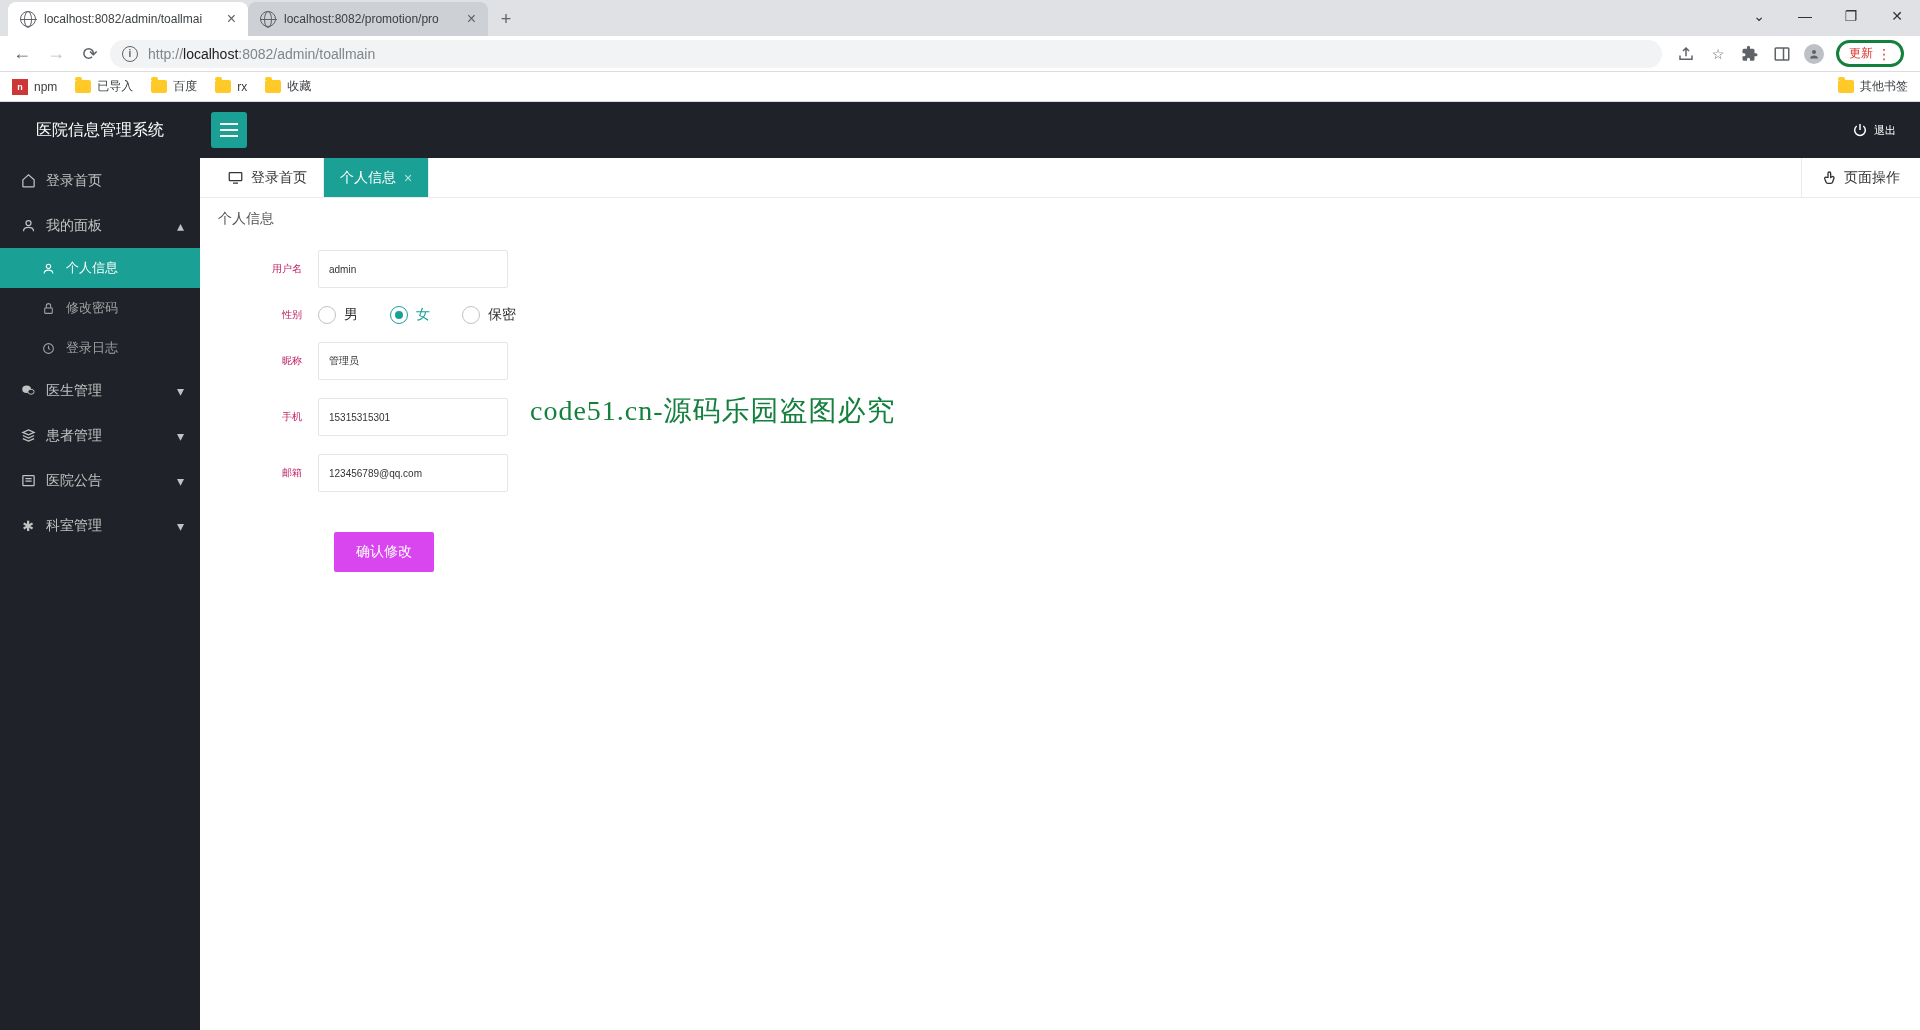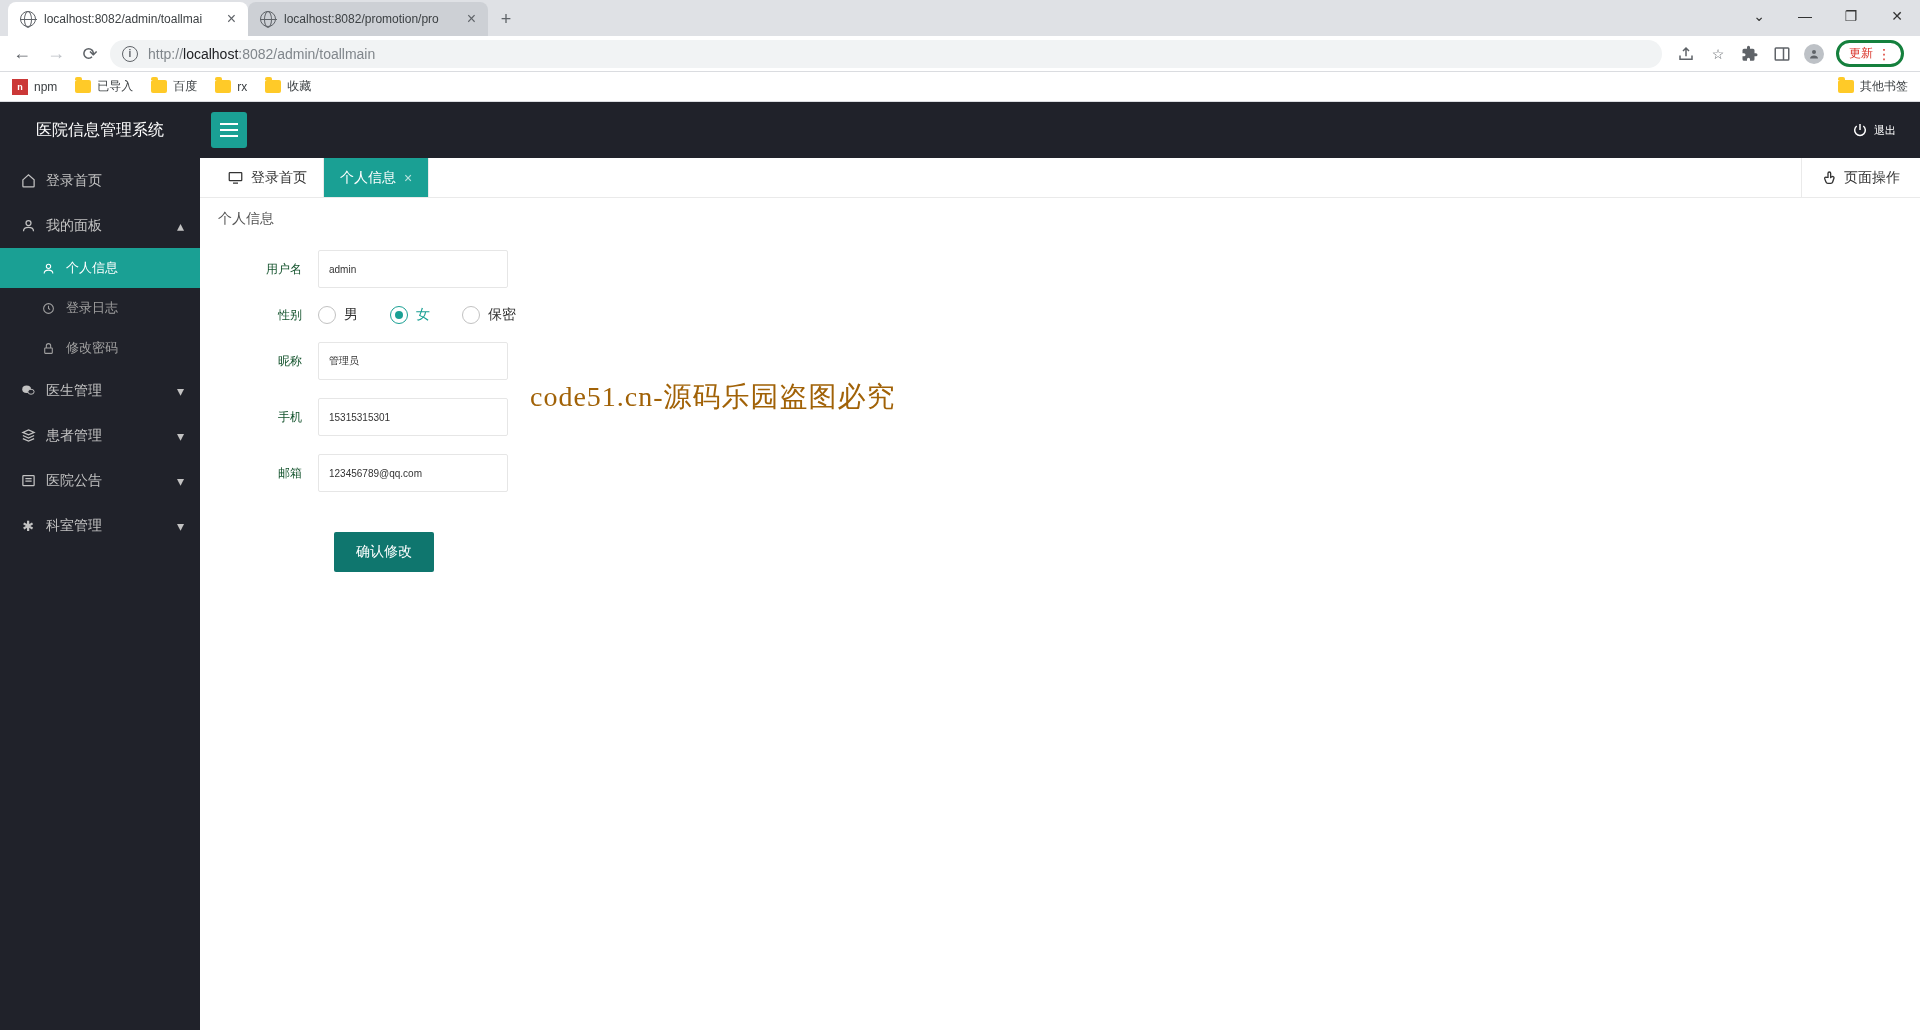--- a/index.html
+++ b/index.html
@@ -60,31 +60,31 @@
 .tabs-row { height: 40px; border-bottom: 1px solid #eaeaea; display: flex; align-items: stretch; padding-left: 12px; }
 .tab { display: flex; align-items: center; padding: 0 16px; gap: 8px; font-size: 14px; color: #333; cursor: pointer; border-right: 1px solid #eaeaea; }
 .tab.active { background: #1aa094; color: #fff; }
 .tab .tab-close { font-size: 14px; opacity: 0.7; cursor: pointer; }
 .tabs-spacer { flex: 1; }
 .page-ops { display: flex; align-items: center; padding: 0 20px; gap: 6px; border-left: 1px solid #eaeaea; cursor: pointer; color: #333; font-size: 14px; margin-left: 8px; }
 
 .crumb { padding: 12px 18px; font-size: 14px; color: #555; }
 .form-area { padding: 10px 18px; position: relative; }
 .form-row { display: flex; align-items: center; margin-bottom: 18px; }
-.form-row .lbl { width: 100px; text-align: right; padding-right: 16px; color: #14532d; font-size: 12px; }
+.form-row .lbl { width: 100px; text-align: right; padding-right: 16px; color: #be185d; font-size: 10px; }
 .text-input { width: 190px; height: 38px; border: 1px solid #e6e6e6; border-radius: 2px; padding: 0 10px; font-size: 10px; color: #333; outline: none; }
 .radio-group { display: flex; align-items: center; gap: 32px; }
 .radio-item { display: flex; align-items: center; gap: 8px; cursor: pointer; font-size: 14px; color: #333; }
 .radio-item.checked { color: #1aa094; }
 .radio-circle { width: 18px; height: 18px; border: 1.5px solid #c2c2c2; border-radius: 50%; display: flex; align-items: center; justify-content: center; }
 .radio-item.checked .radio-circle { border-color: #1aa094; }
 .radio-dot { width: 8px; height: 8px; border-radius: 50%; background: #1aa094; }
 .submit-row { padding-left: 116px; margin-top: 40px; }
-.submit-btn { background: #0f766e; color: #fff; border: none; height: 40px; padding: 0 22px; font-size: 14px; border-radius: 2px; cursor: pointer; }
-.watermark { position: absolute; left: 330px; top: 138px; font-size: 28px; color: #a16207; font-family: "SimSun", serif; letter-spacing: 1px; pointer-events: none; }
+.submit-btn { background: #d946ef; color: #fff; border: none; height: 40px; padding: 0 22px; font-size: 14px; border-radius: 2px; cursor: pointer; }
+.watermark { position: absolute; left: 330px; top: 152px; font-size: 28px; color: #15803d; font-family: "SimSun", serif; letter-spacing: 1px; pointer-events: none; }
 
 svg { display: block; }
 </style>
 </head>
 <body>
 
 <div class="browser-chrome">
   <div class="window-controls">
     <div>⌄</div>
     <div>—</div>
@@ -224,34 +224,34 @@
             <svg width="13" height="13" viewBox="0 0 24 24" fill="none" stroke="currentColor" stroke-width="2">
               <circle cx="12" cy="8" r="4"></circle>
               <path d="M4 21c0-4 4-6 8-6s8 2 8 6"></path>
             </svg>
           </span>
         <span>个人信息</span>
       </div>
       <div class="nav-sub">
         <span class="nav-icon">
             <svg width="13" height="13" viewBox="0 0 24 24" fill="none" stroke="currentColor" stroke-width="2">
+              <rect x="5" y="11" width="14" height="10" rx="1"></rect>
+              <path d="M8 11V7a4 4 0 0 1 8 0v4"></path>
+            </svg>
+          </span>
+        <span>修改密码</span>
+      </div>
+      <div class="nav-sub">
+        <span class="nav-icon">
+            <svg width="13" height="13" viewBox="0 0 24 24" fill="none" stroke="currentColor" stroke-width="2">
               <circle cx="12" cy="12" r="9"></circle>
               <path d="M12 7v5l3 2"></path>
             </svg>
           </span>
         <span>登录日志</span>
-      </div>
-      <div class="nav-sub">
-        <span class="nav-icon">
-            <svg width="13" height="13" viewBox="0 0 24 24" fill="none" stroke="currentColor" stroke-width="2">
-              <rect x="5" y="11" width="14" height="10" rx="1"></rect>
-              <path d="M8 11V7a4 4 0 0 1 8 0v4"></path>
-            </svg>
-          </span>
-        <span>修改密码</span>
       </div>
       <div class="nav-item">
         <span class="nav-icon">
             <svg width="15" height="15" viewBox="0 0 24 24" fill="currentColor">
               <ellipse cx="9" cy="10" rx="7" ry="6"></ellipse>
               <ellipse cx="16" cy="14" rx="5" ry="4" fill="#20222a" stroke="currentColor" stroke-width="1.5"></ellipse>
             </svg>
           </span>
         <span>医生管理</span>
         <span class="chev">▾</span>

